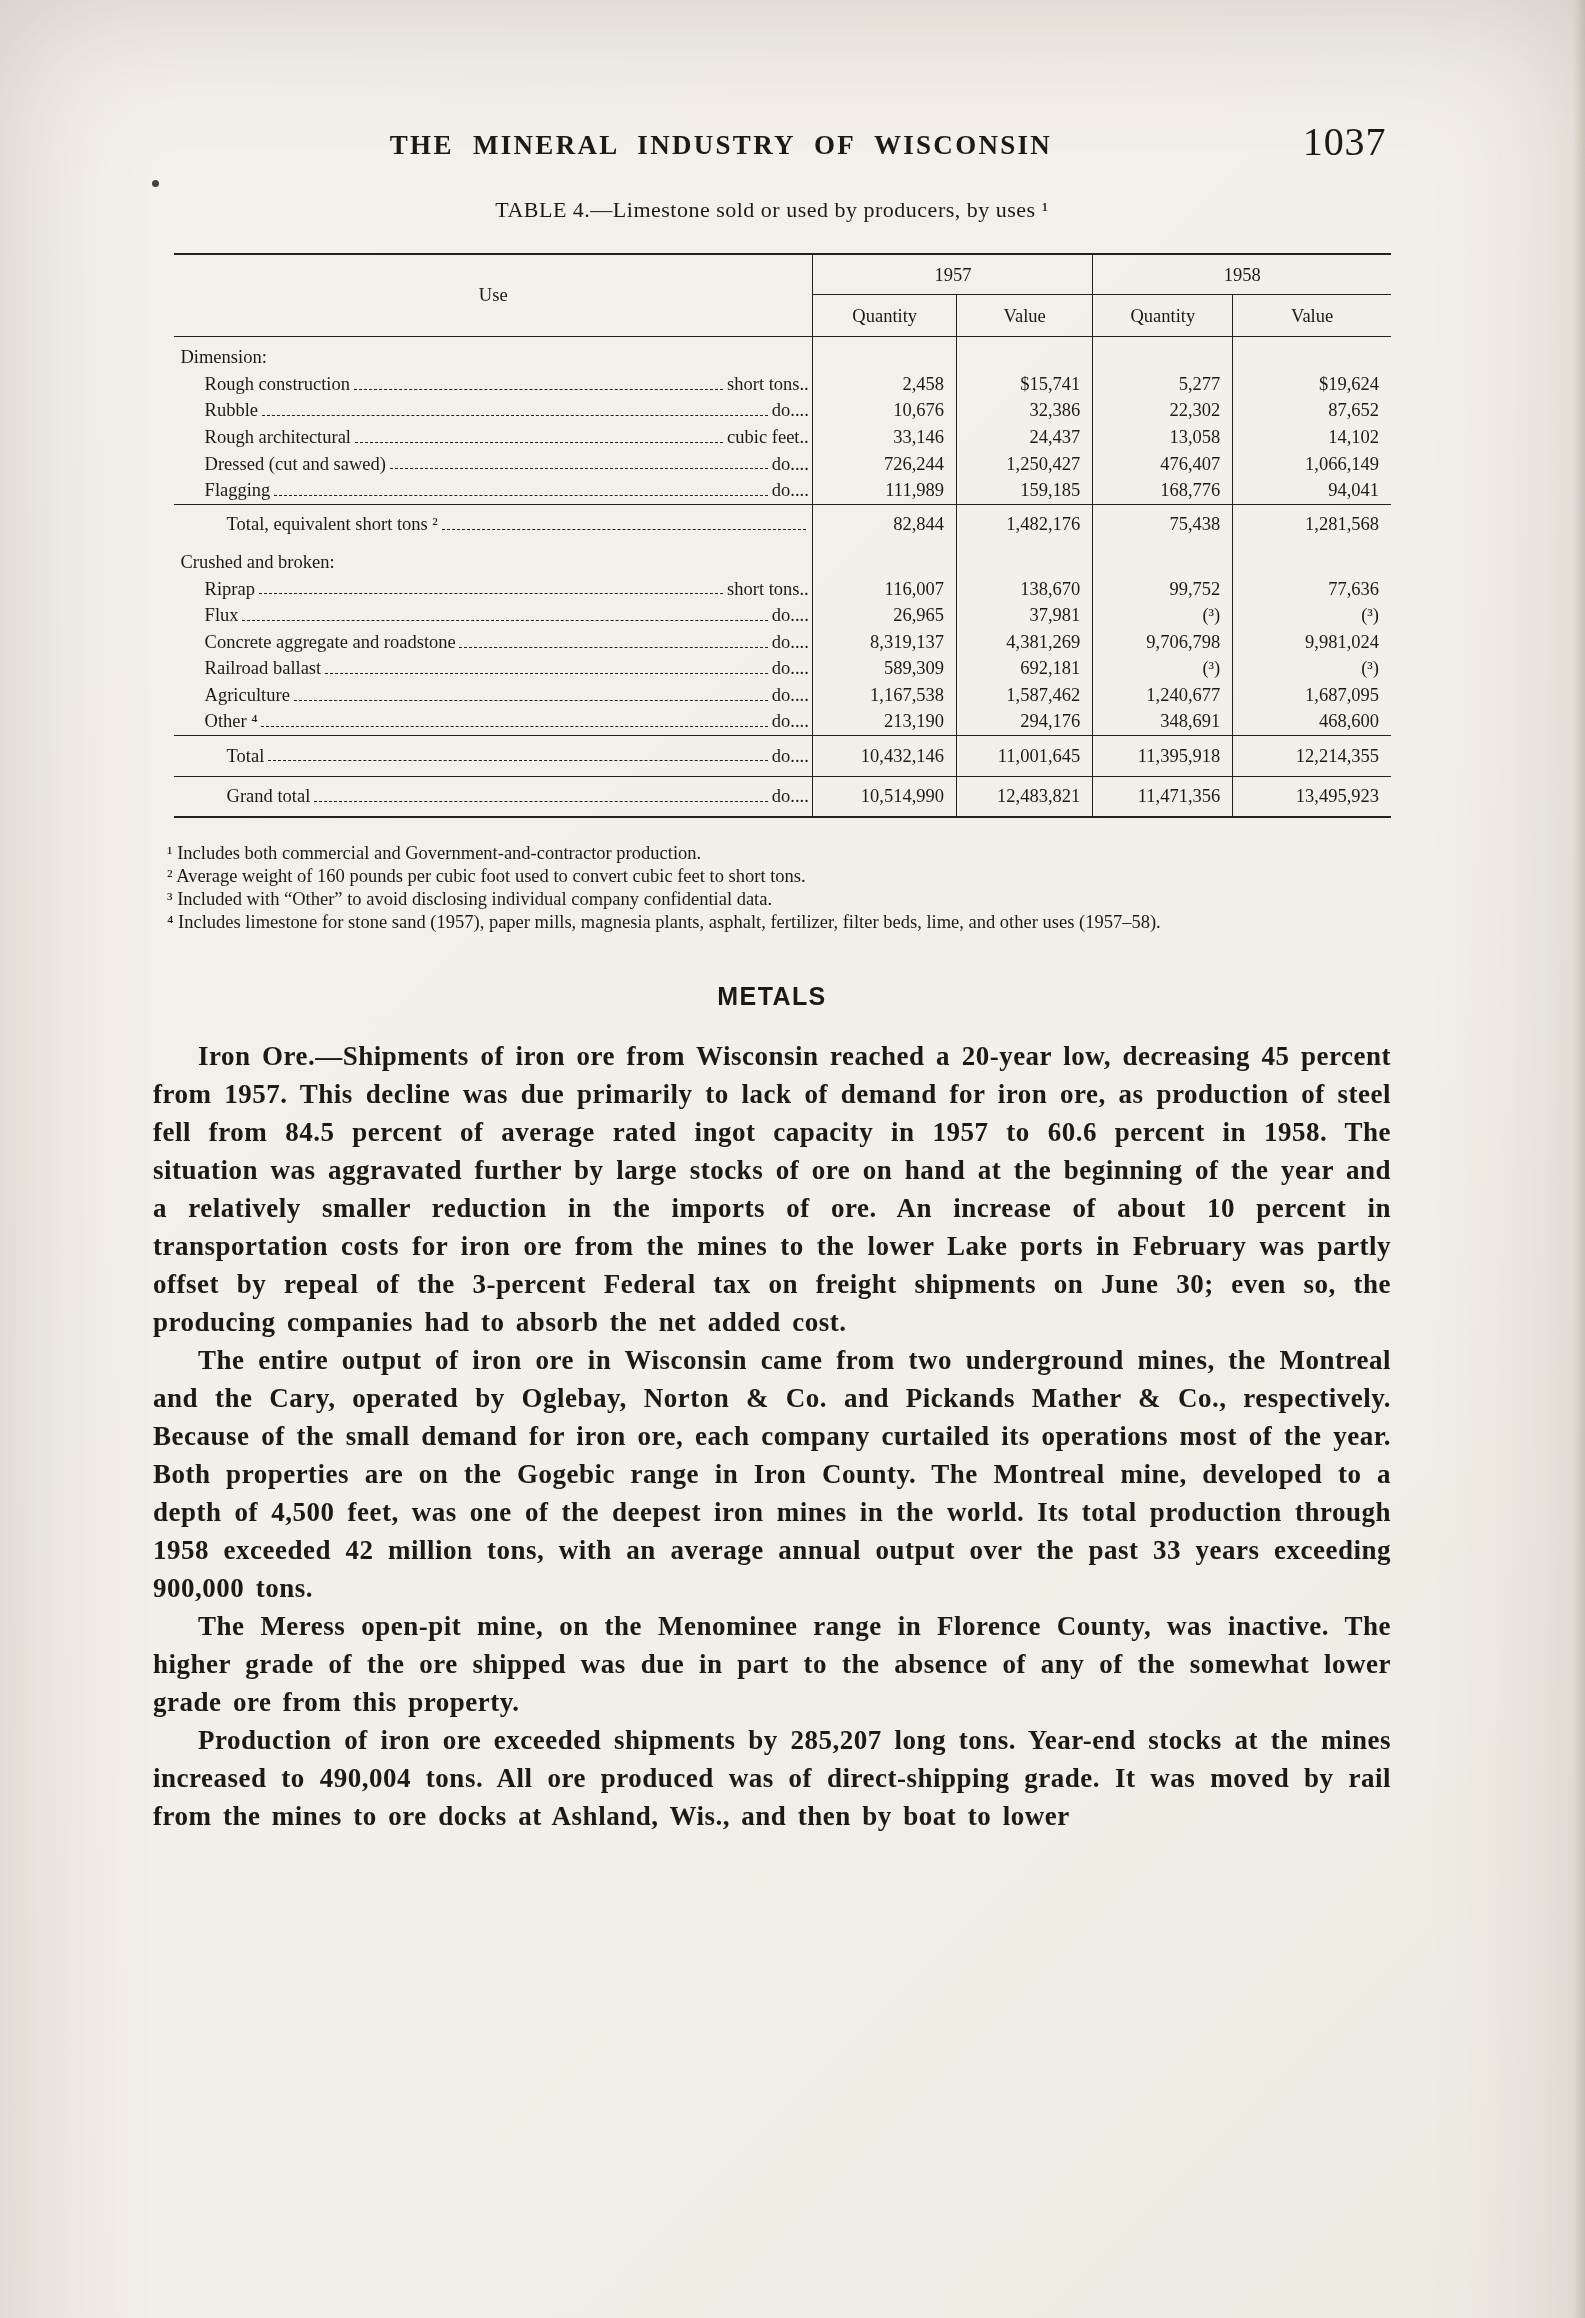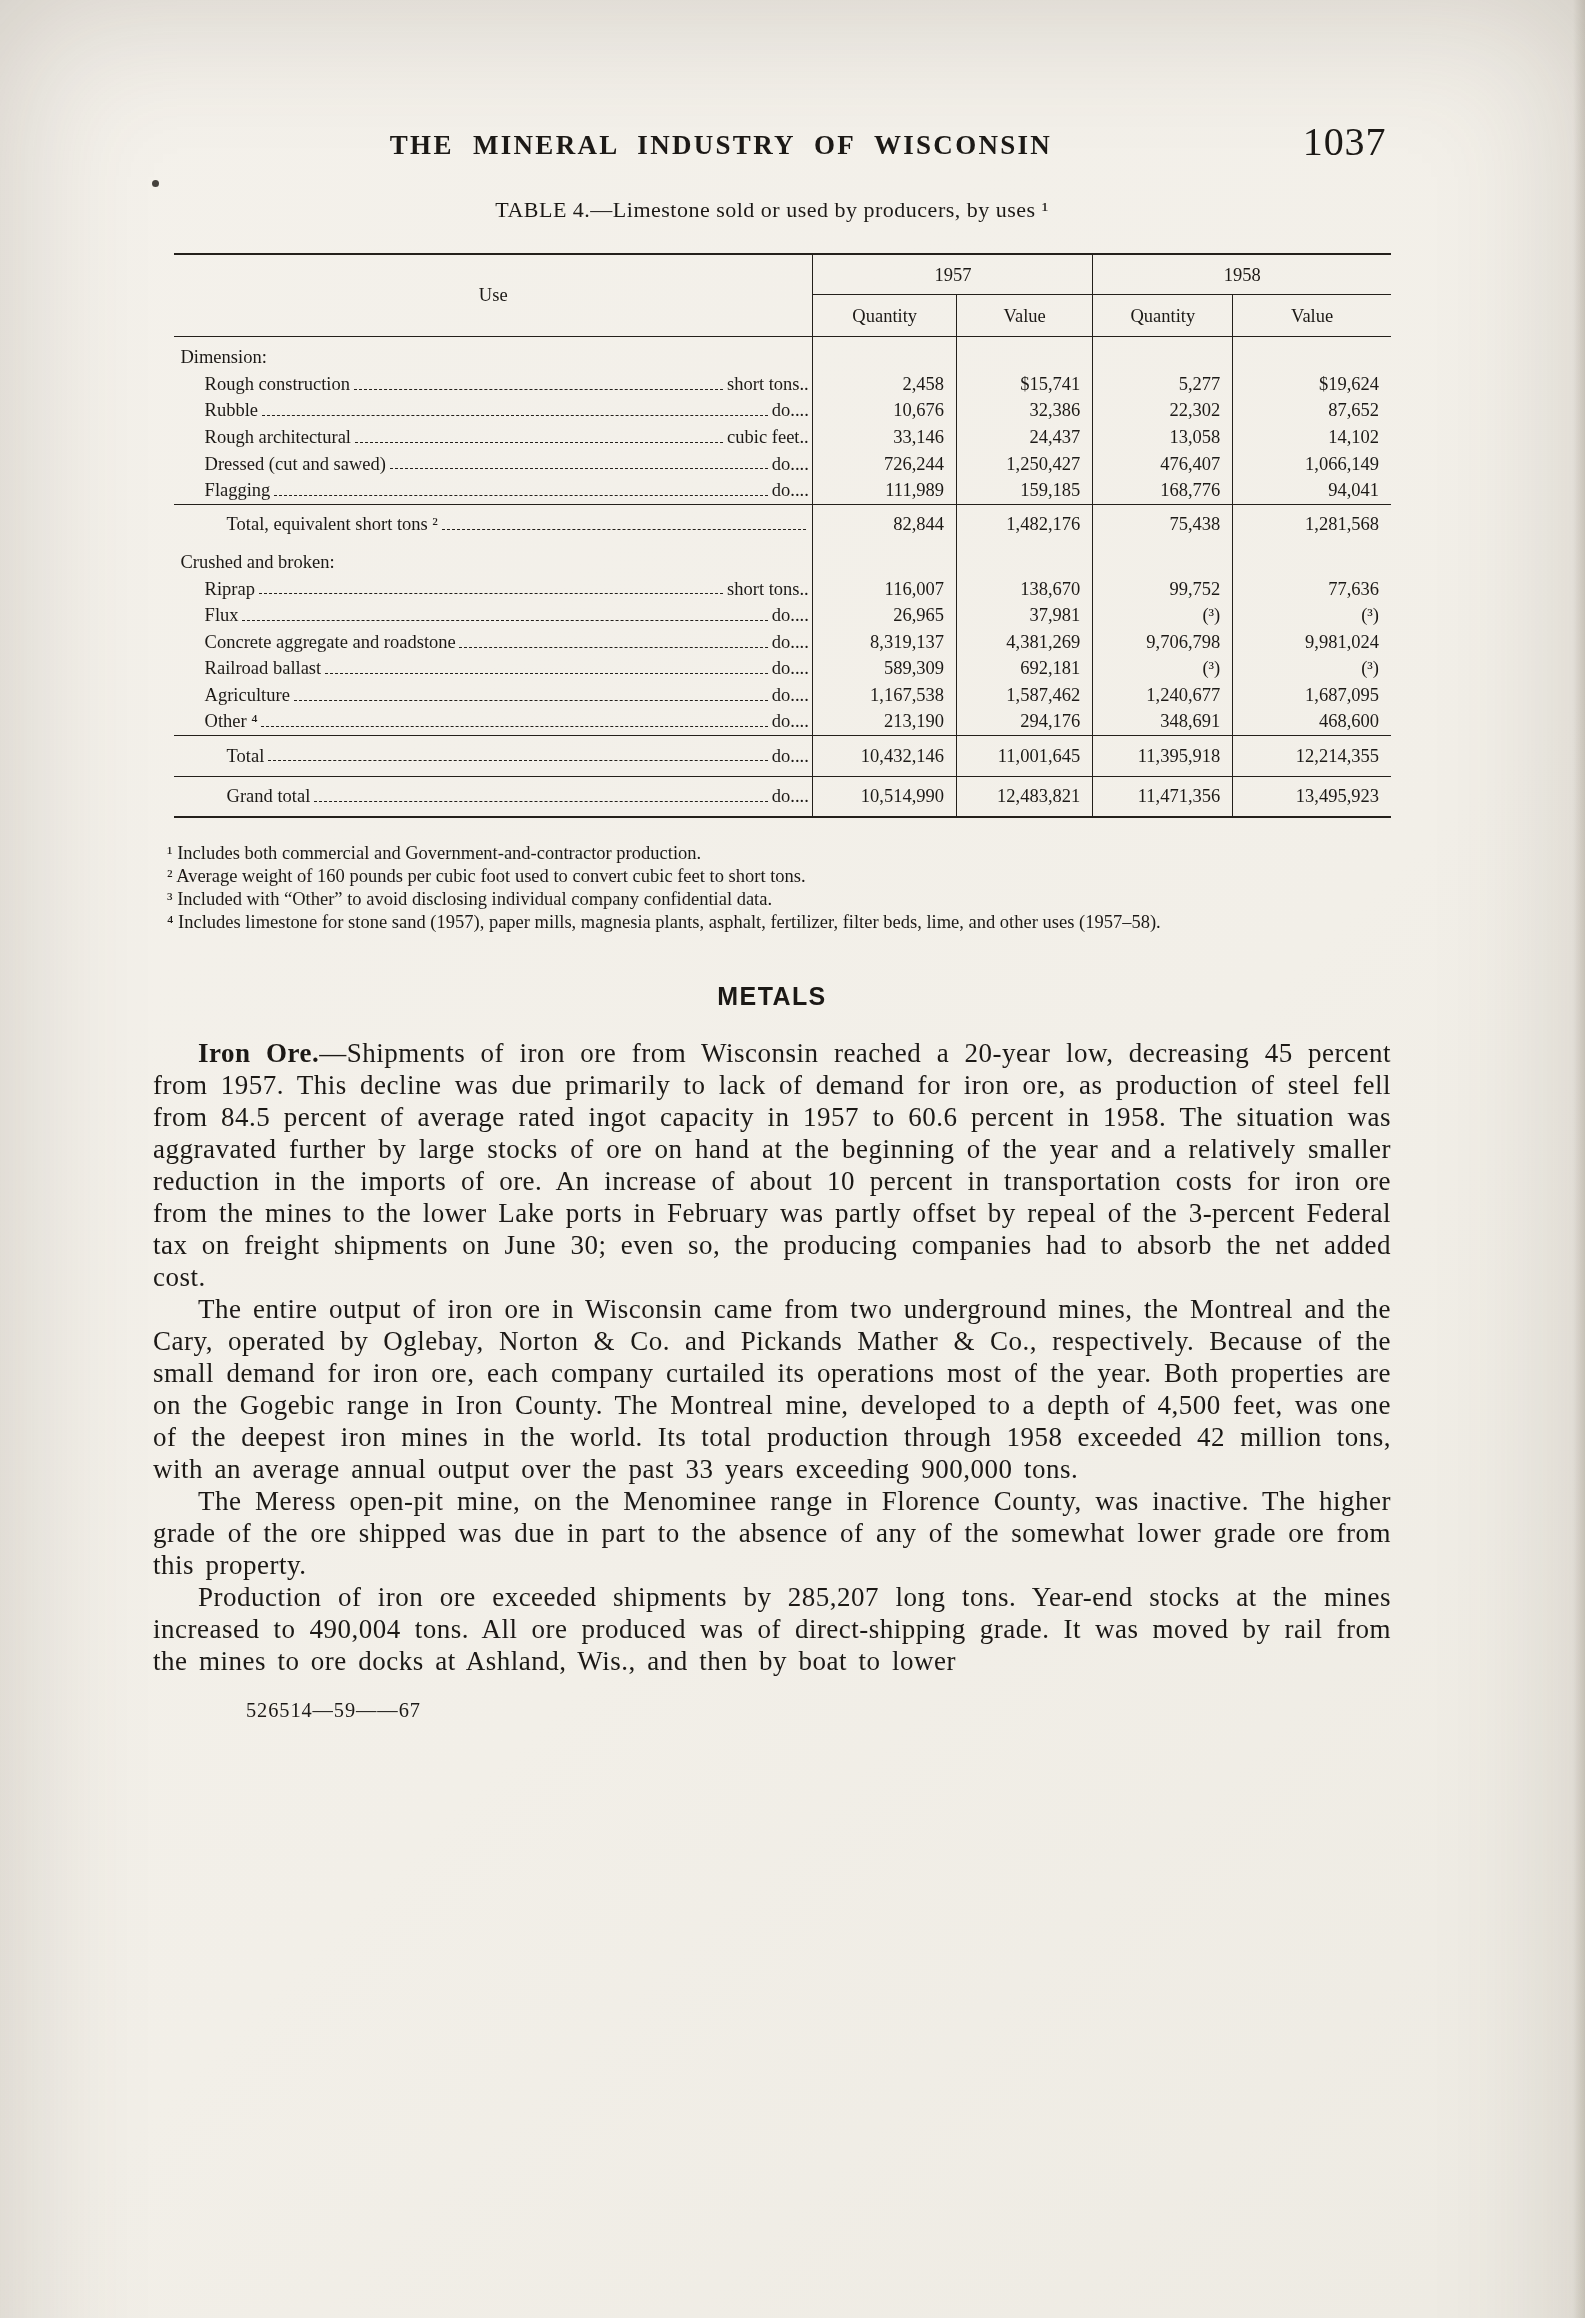--- a/index.html
+++ b/index.html
@@ -158,25 +158,26 @@
     letter-spacing: 1.4px;
   }
 
   
   .body-text {
     margin-top: 26px;
   }
   .para {
     margin: 0;
     font-size: 27px;
-    line-height: 32px;
+    line-height: 38px;
     text-align: justify;
     text-indent: 45px;
     letter-spacing: 0.5px;
     word-spacing: 4.2px;
+    font-weight: bold;
   }
   .para b { letter-spacing: 0.5px; }
 
   
   .page-footer {
     margin-top: 22px;
     margin-left: 93px;
     font-size: 20.4px;
     letter-spacing: 0.9px;
   }
@@ -439,19 +440,18 @@
 
     <div class="metals-heading">METALS</div>
 
     <div class="body-text">
         <p class="para"><b>Iron Ore.</b><span>—Shipments of iron ore from Wisconsin reached a 20-year low, decreasing 45 percent from 1957.  This decline was due primarily to lack of demand for iron ore, as production of steel fell from 84.5 percent of average rated ingot capacity in 1957 to 60.6 percent in 1958.  The situation was aggravated further by large stocks of ore on hand at the beginning of the year and a relatively smaller reduction in the imports of ore.  An increase of about 10 percent in transportation costs for iron ore from the mines to the lower Lake ports in February was partly offset by repeal of the 3-percent Federal tax on freight shipments on June 30; even so, the producing companies had to absorb the net added cost.</span></p>
         <p class="para"><span>The entire output of iron ore in Wisconsin came from two underground mines, the Montreal and the Cary, operated by Oglebay, Norton &amp; Co. and Pickands Mather &amp; Co., respectively.  Because of the small demand for iron ore, each company curtailed its operations most of the year.  Both properties are on the Gogebic range in Iron County.  The Montreal mine, developed to a depth of 4,500 feet, was one of the deepest iron mines in the world.  Its total production through 1958 exceeded 42 million tons, with an average annual output over the past 33 years exceeding 900,000 tons.</span></p>
         <p class="para"><span>The Meress open-pit mine, on the Menominee range in Florence County, was inactive.  The higher grade of the ore shipped was due in part to the absence of any of the somewhat lower grade ore from this property.</span></p>
         <p class="para"><span>Production of iron ore exceeded shipments by 285,207 long tons.  Year-end stocks at the mines increased to 490,004 tons.  All ore produced was of direct-shipping grade.  It was moved by rail from the mines to ore docks at Ashland, Wis., and then by boat to lower</span></p>
       </div>
 
-    <div class="page-footer">526514—59——67</div>
 
   </div>
 
   <div class="edge-smudge"></div>
 </div>
 
 
 </body></html>

